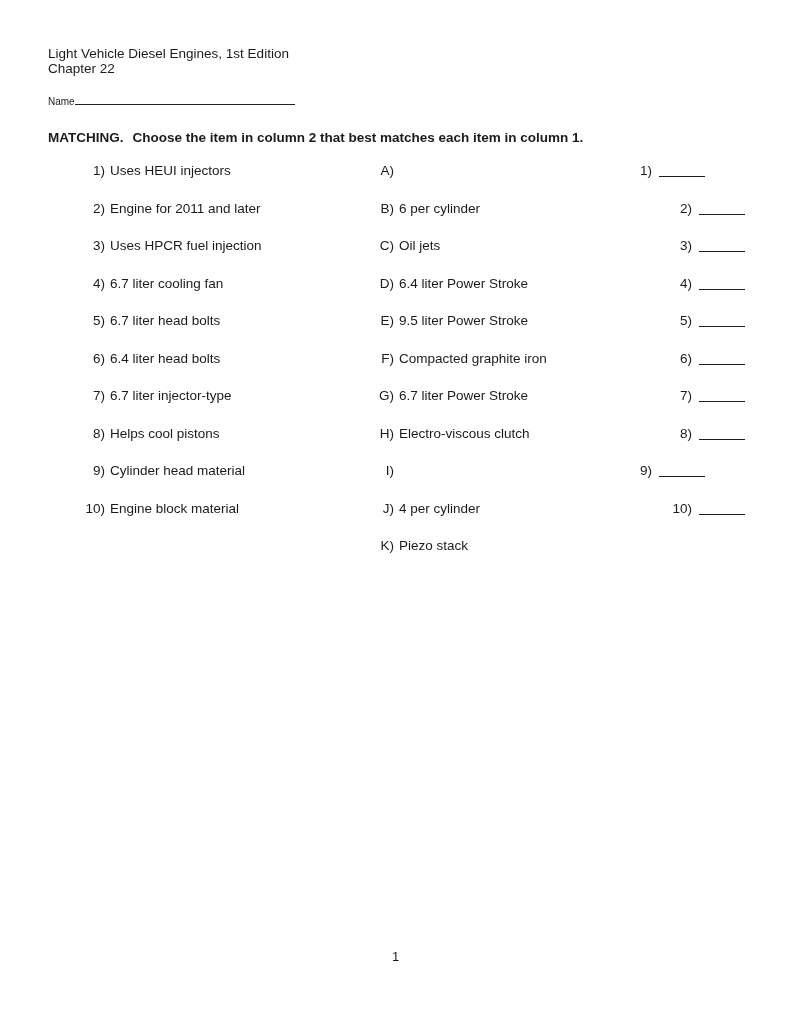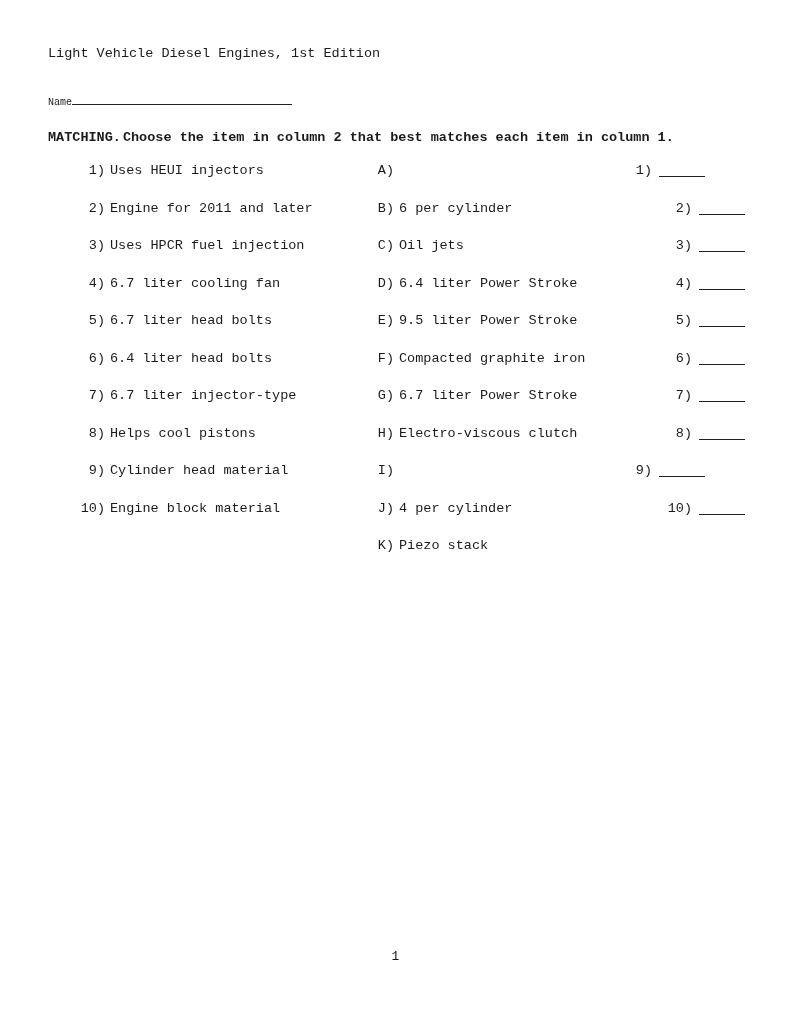--- a/index.html
+++ b/index.html
@@ -5,21 +5,21 @@
   html, body {
     margin: 0;
     padding: 0;
     background: #ffffff;
   }
   .page {
     position: relative;
     width: 791px;
     height: 1024px;
     background: #ffffff;
-    font-family: Liberation Mono, monospace;
+    font-family: Liberation Sans, sans-serif;
     color: #1b1b1b;
     overflow: hidden;
   }
   .header {
     position: absolute;
     left: 48px;
     top: 46px;
     font-size: 13.5px;
     line-height: 15px;
   }
@@ -40,21 +40,21 @@
   .heading {
     position: absolute;
     left: 48px;
     top: 130px;
     font-size: 13.5px;
     font-weight: bold;
     line-height: 16px;
     white-space: nowrap;
   }
   .heading .instr {
-    margin-left: 2px;
+    margin-left: 9px;
   }
   .mtable {
     position: absolute;
     left: 48px;
     top: 160px;
     width: 700px;
   }
   .mrow {
     display: grid;
     grid-template-columns: 57px 255px 34px 258px 40px 54px;
@@ -90,20 +90,21 @@
     font-size: 13px;
   }
 </style>
 </head>
 <body>
 
 <div class="page">
 
   <div class="header">
     <div>Light Vehicle Diesel Engines, 1st Edition</div>
+    <div>Chapter 22</div>
   </div>
 
   <div class="name-line">
     <span>Name</span><span class="name-underline"></span>
   </div>
 
   <div class="heading">
     <span>MATCHING.</span><span class="instr">Choose the item in column 2 that best matches each item in column 1.</span>
   </div>
 

